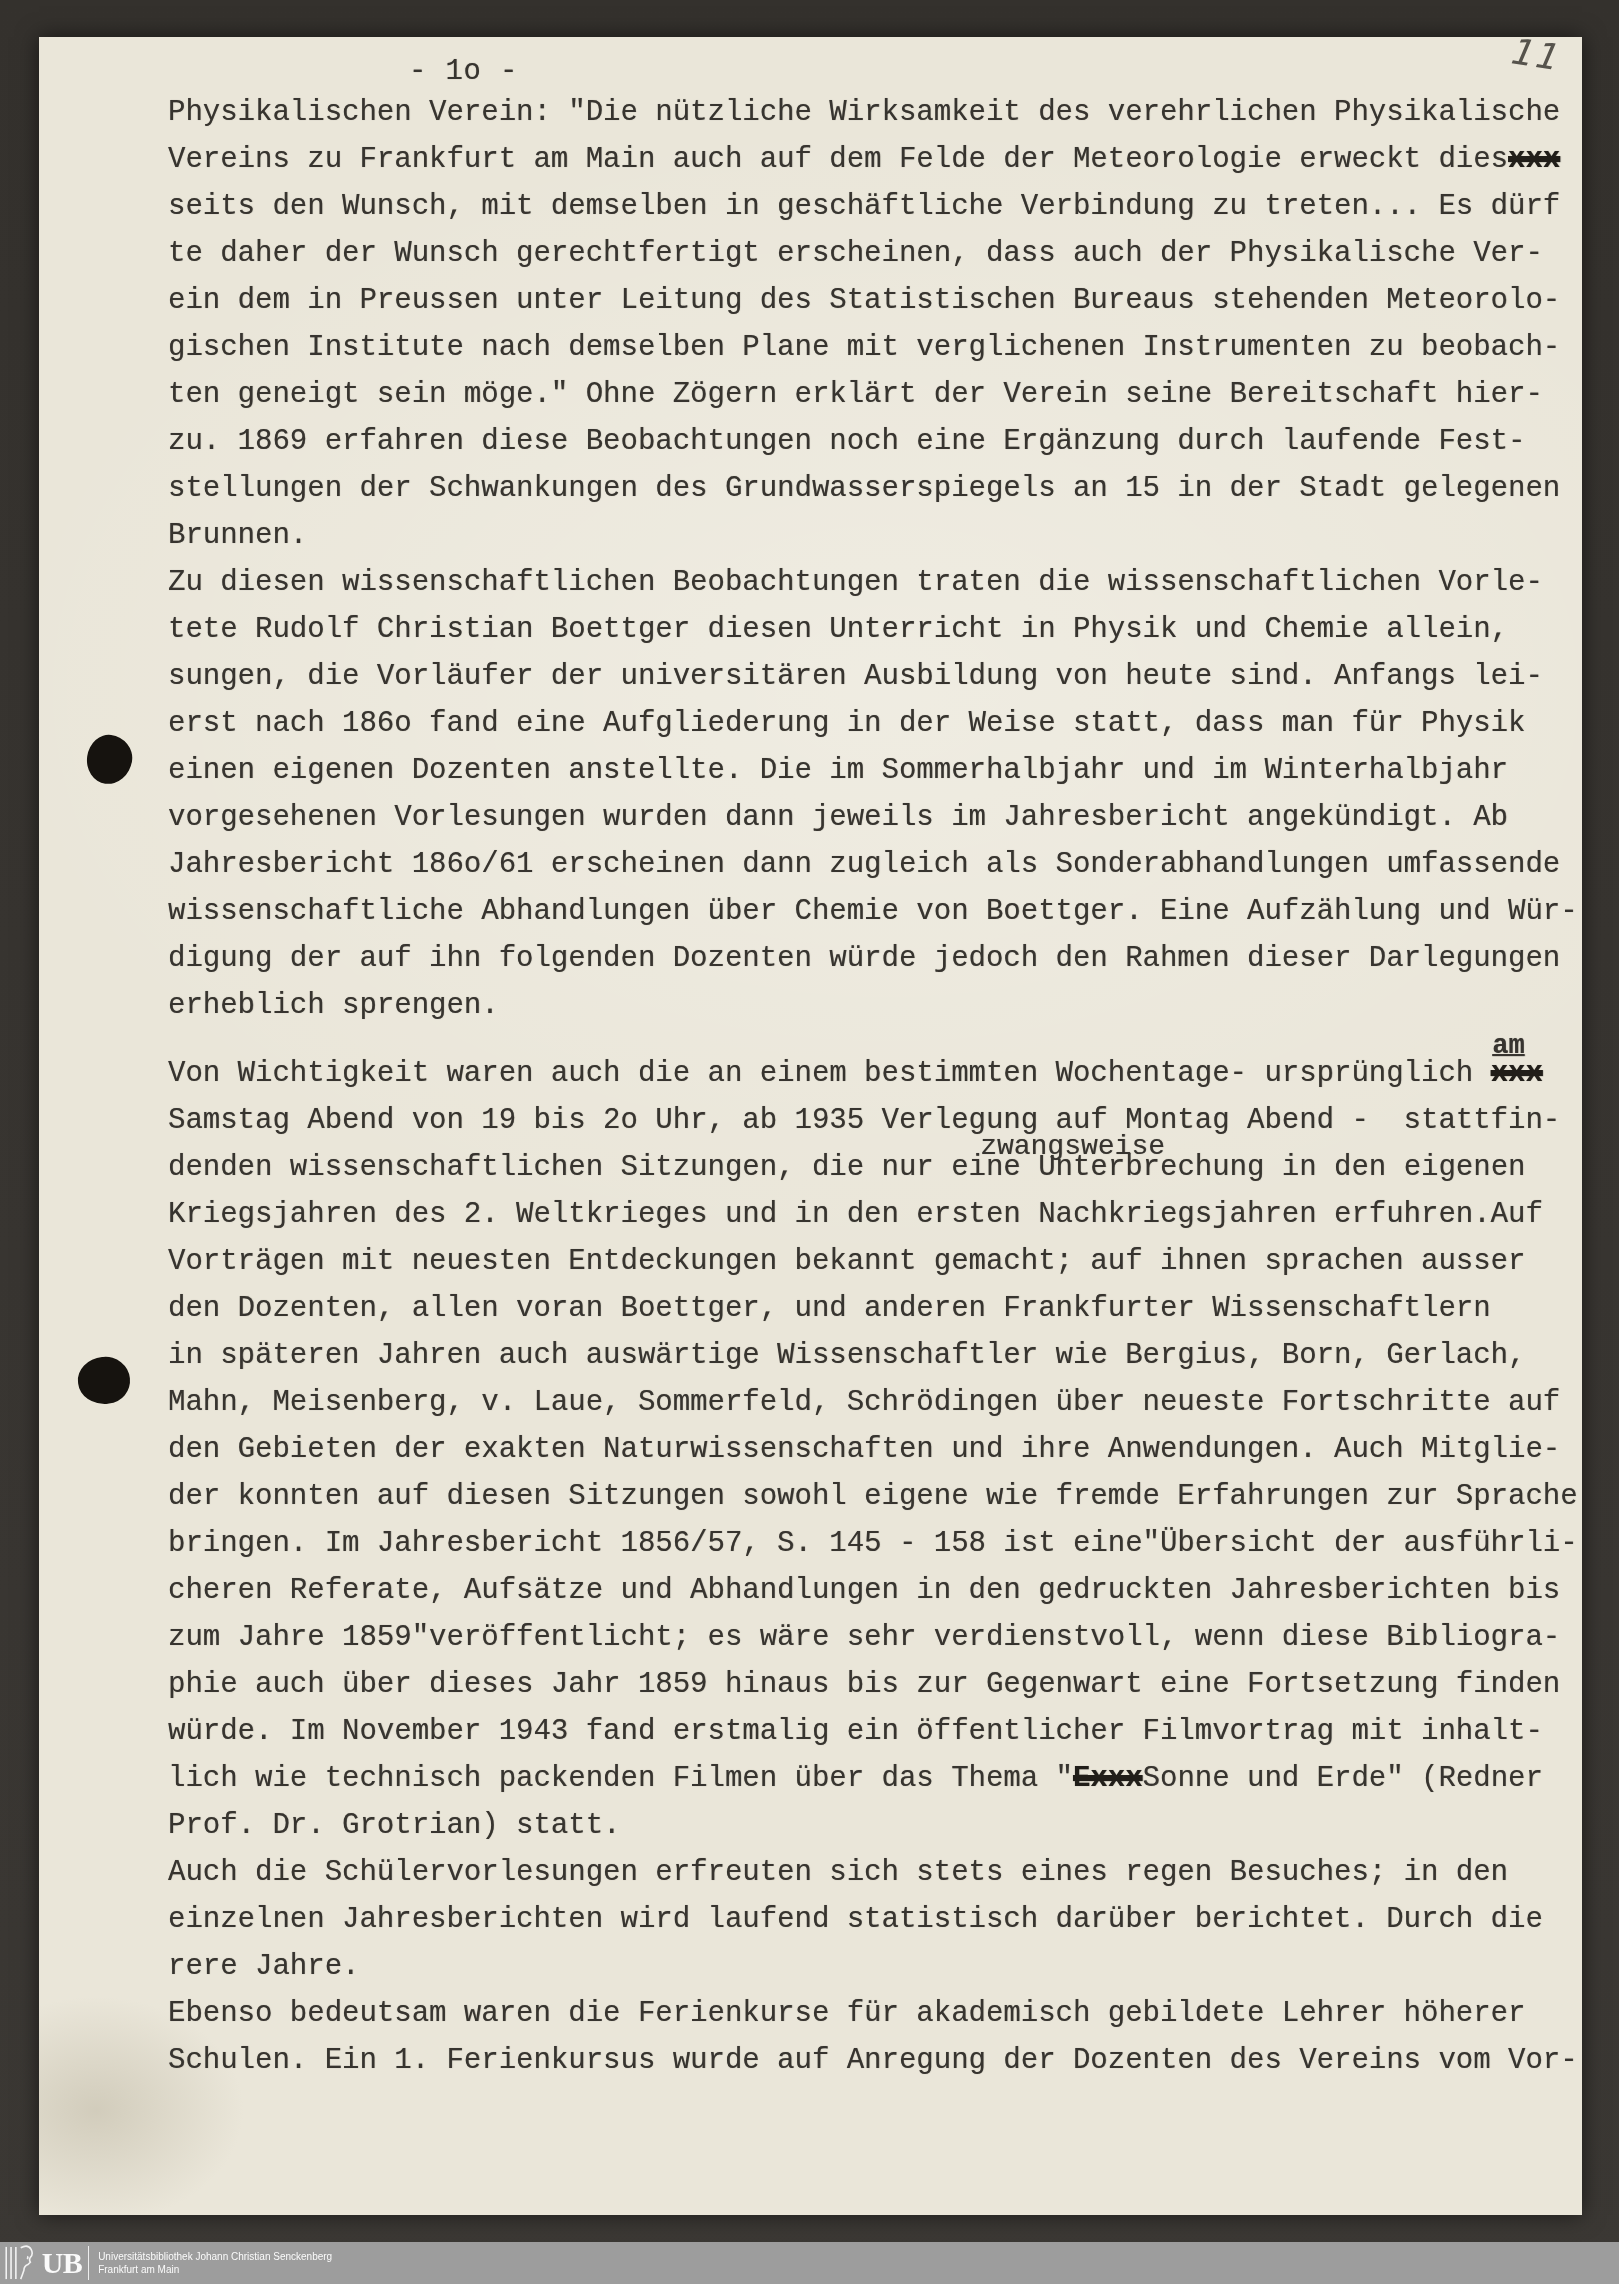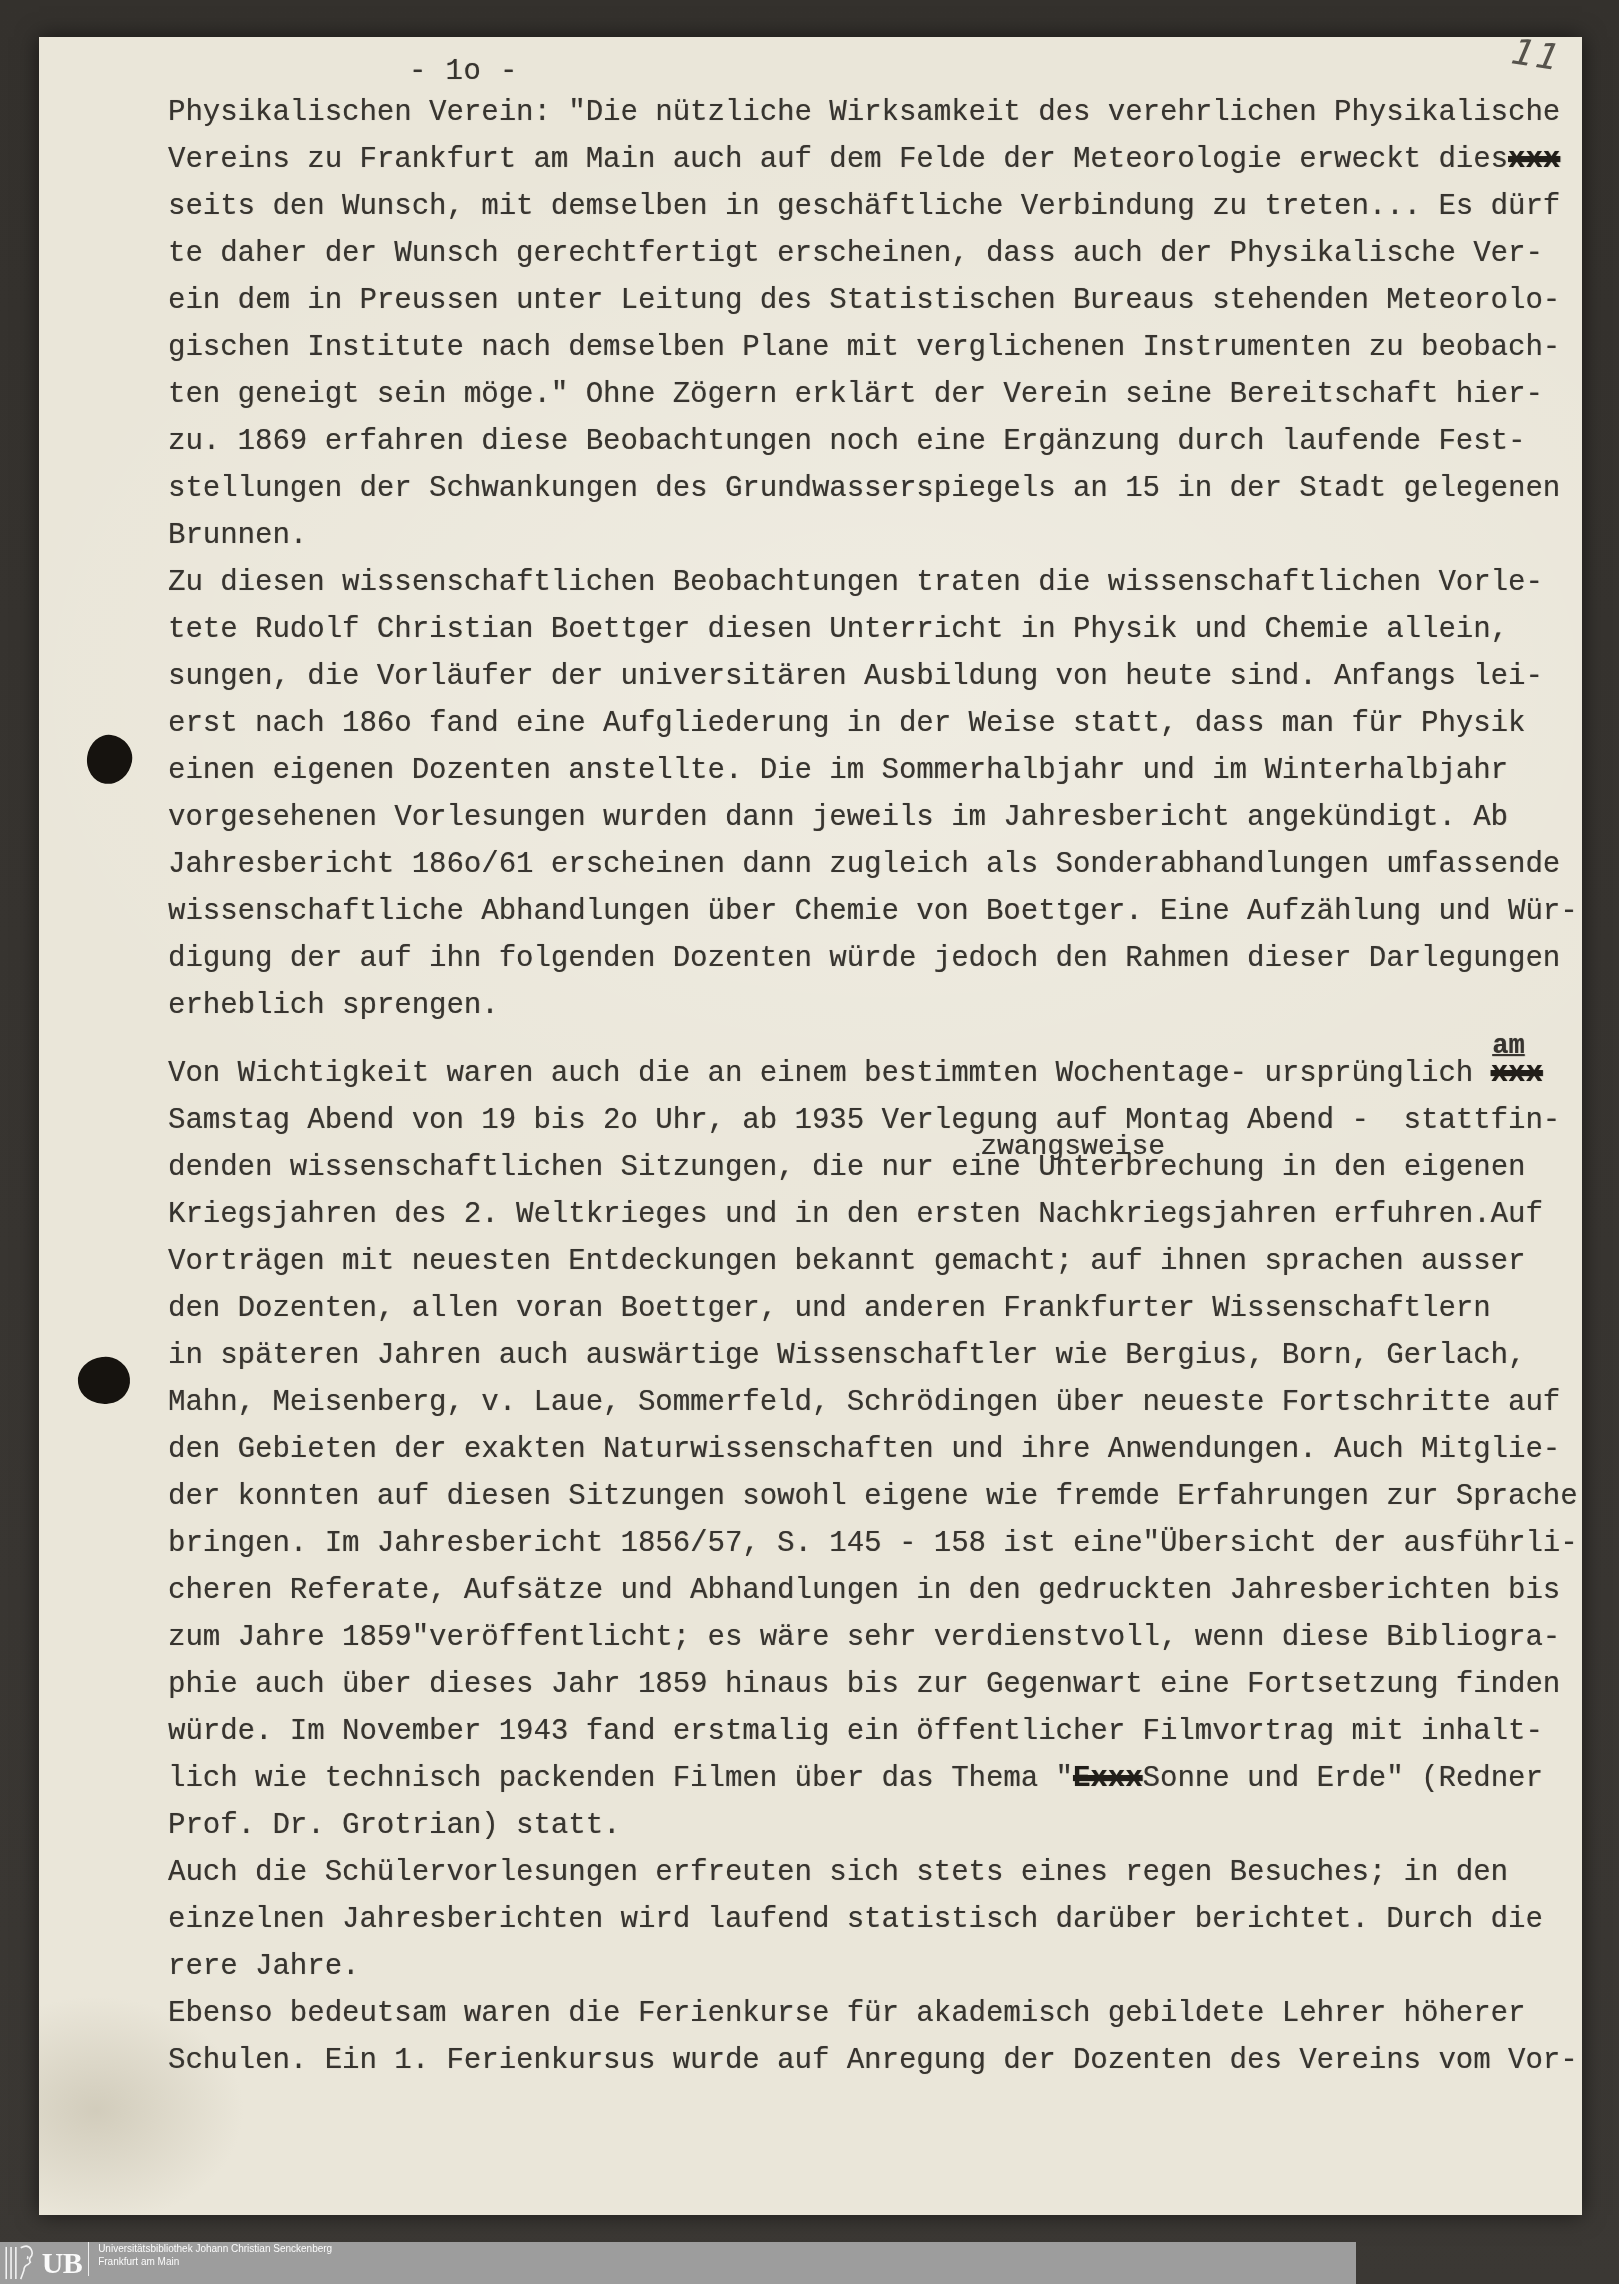--- a/index.html
+++ b/index.html
@@ -59,22 +59,22 @@
     left:87px; top:735px; width:45px; height:49px;
     border-radius:46% 54% 52% 48% / 50% 46% 54% 50%;
     transform:rotate(8deg);
   }
   .blob-2 {
     left:78px; top:1357px; width:52px; height:47px;
     border-radius:52% 48% 46% 54% / 48% 52% 50% 50%;
     transform:rotate(-6deg);
   }
   .footer {
-    position:absolute; left:0; bottom:0; width:1356px; height:42px;
-    background:#9d9d9d; display:flex; align-items:flex-start;
+    position:absolute; left:0; bottom:0; width:1619px; height:42px;
+    background:#9d9d9d; display:flex; align-items:center;
   }
   .footer-logo { display:flex; align-items:center; height:100%; padding-left:3.2px; }
   .ub-text {
     font-family:"Liberation Serif", serif; font-weight:bold;
     font-size:30px; color:#fafafa; letter-spacing:-0.8px;
     margin-left:1.6px; line-height:1;
   }
   .footer-sep { width:1.6px; height:34px; background:#eeeeee; margin:0 9px 0 5.7px; }
   .footer-text {
     font-family:"Liberation Sans", sans-serif;

